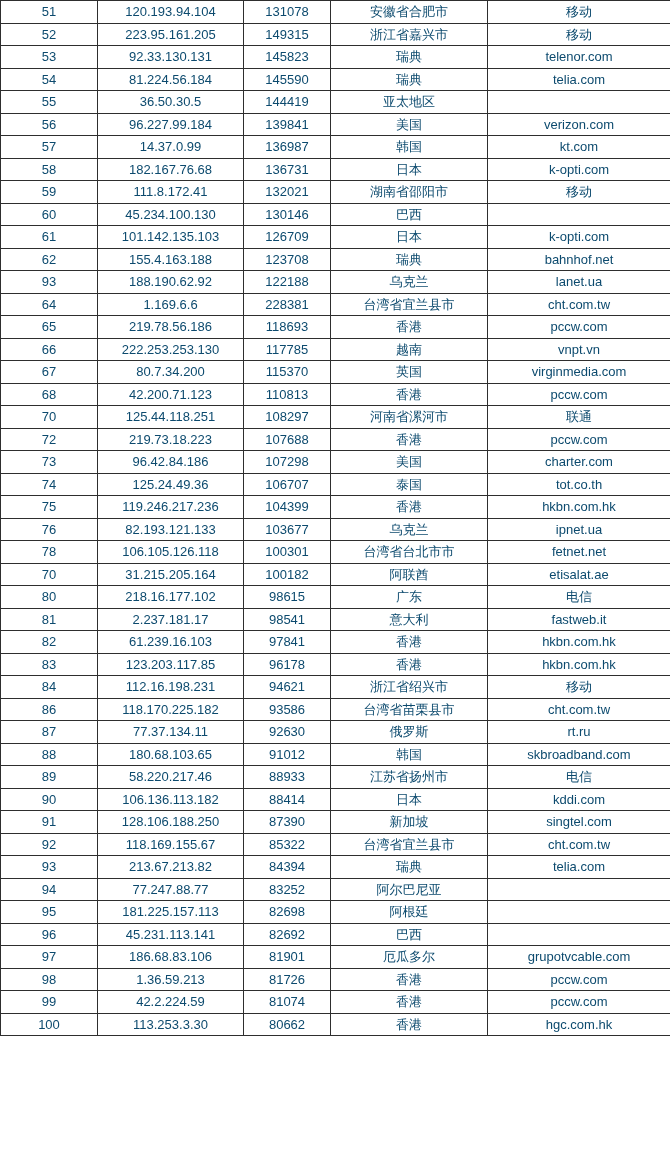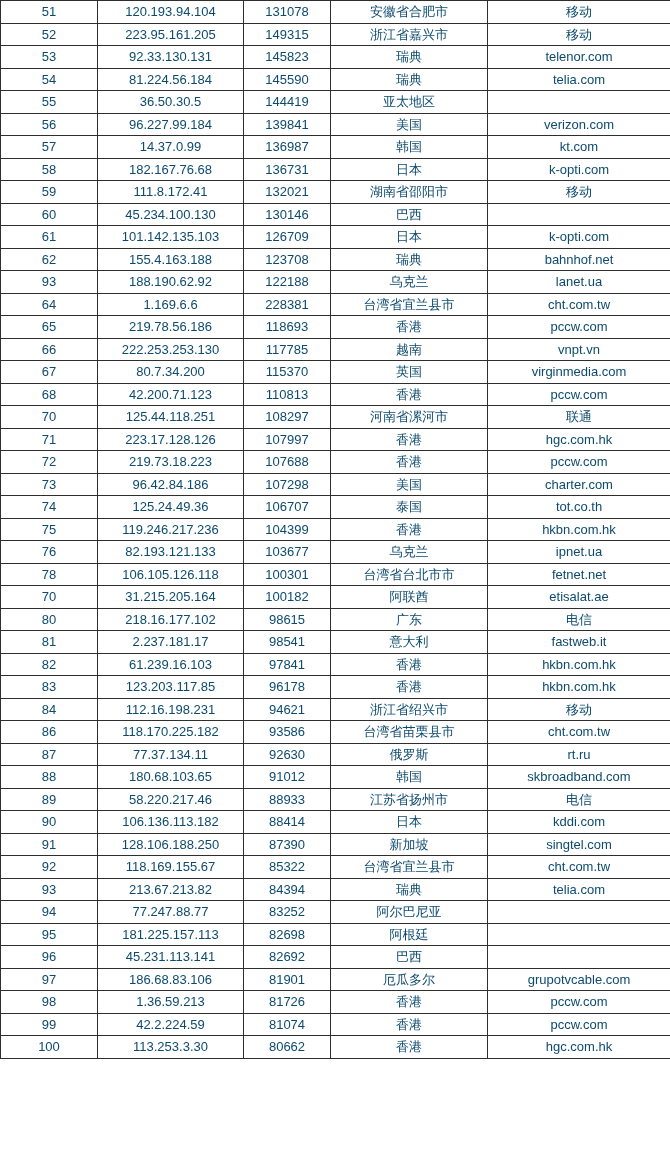--- a/index.html
+++ b/index.html
@@ -176,27 +176,20 @@
         <td>pccw.com</td>
       </tr>
       <tr>
         <td>70</td>
         <td>125.44.118.251</td>
         <td>108297</td>
         <td>河南省漯河市</td>
         <td>联通</td>
       </tr>
       <tr>
-        <td>71</td>
-        <td>223.17.128.126</td>
-        <td>107997</td>
-        <td>香港</td>
-        <td>hgc.com.hk</td>
-      </tr>
-      <tr>
         <td>72</td>
         <td>219.73.18.223</td>
         <td>107688</td>
         <td>香港</td>
         <td>pccw.com</td>
       </tr>
       <tr>
         <td>73</td>
         <td>96.42.84.186</td>
         <td>107298</td>

